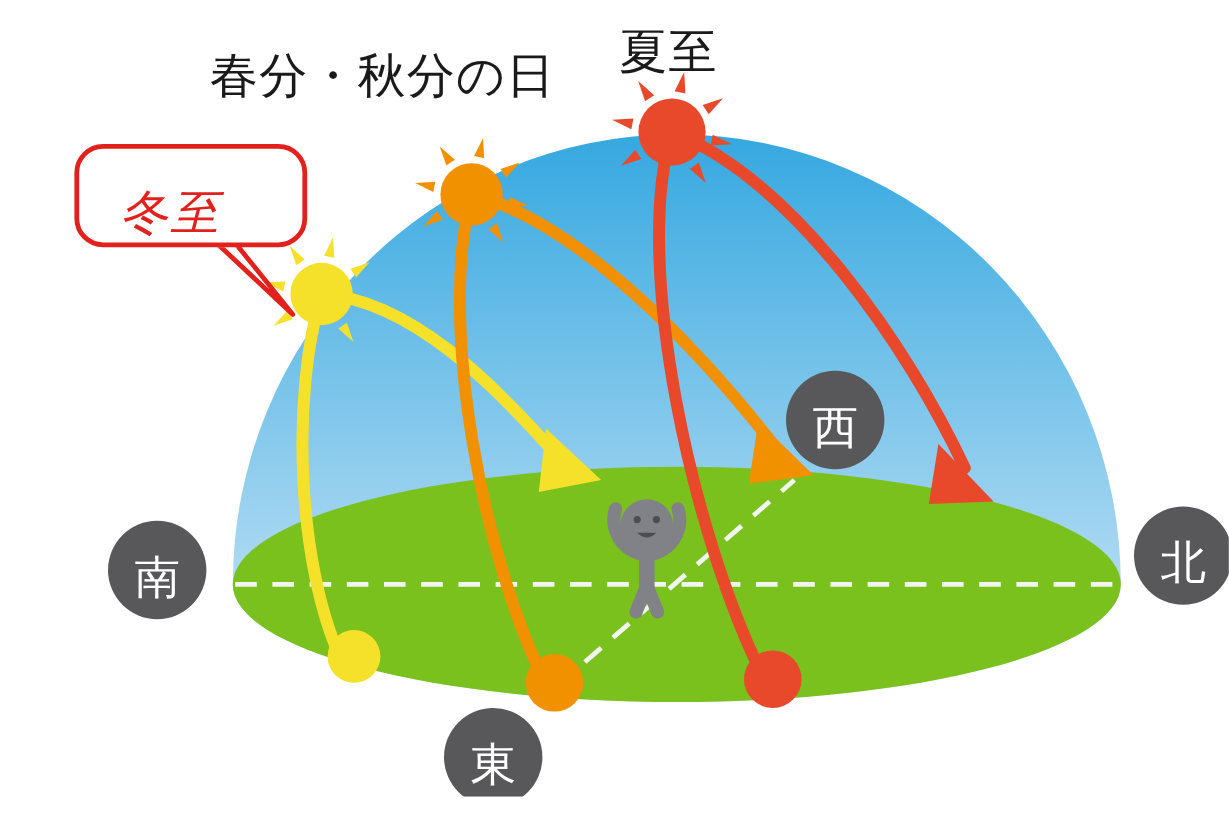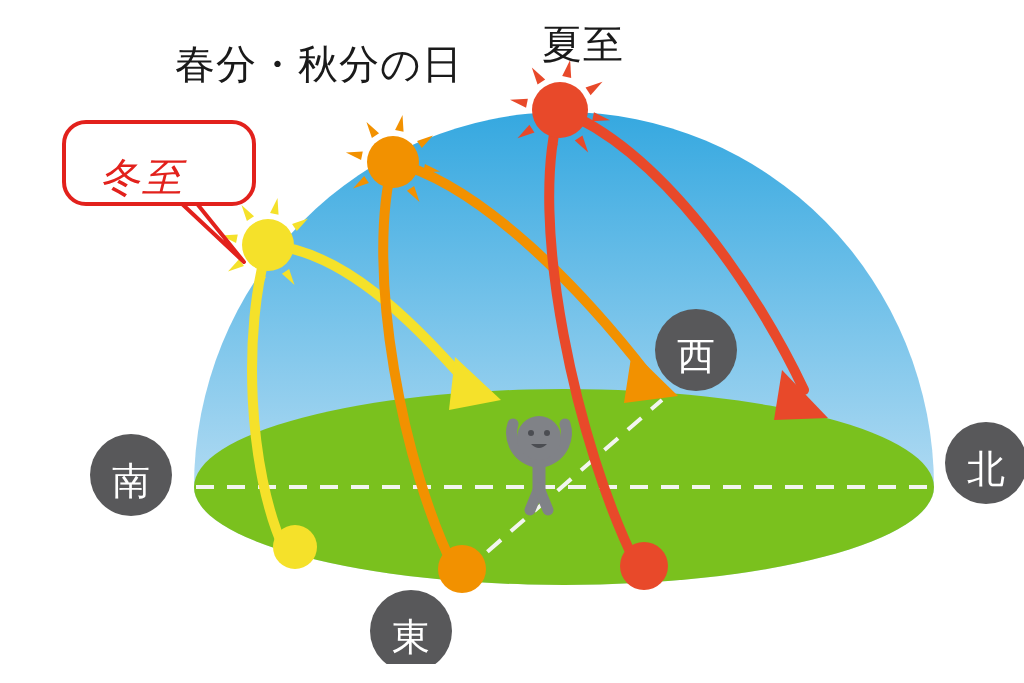--- a/index.html
+++ b/index.html
@@ -154,21 +154,21 @@
 
     <g>
       <path id="calloutTail" fill="none" stroke="#e2211c" stroke-width="4" stroke-linejoin="round" d="M 182,200 L 232,262 L 168,202"></path>
         <rect x="166" y="198" width="20" height="8" fill="#ffffff"></rect>
       <rect id="calloutBox" fill="#ffffff" stroke="#e2211c" stroke-width="4" x="52" y="122" width="190" height="82" rx="22" ry="22"></rect>
     </g>
   </svg>
 
   <div class="lbl heading-label" id="lbl-equinox" style="left: 163px; top: 44px; color: rgb(26, 26, 26);">春分・秋分の日</div>
 
-  <div class="lbl heading-label" id="lbl-summer" style="left: 530px; top: 24px; color: rgb(26, 26, 26);">夏至</div>
+  <div class="lbl heading-label" id="lbl-summer" style="left: 504px; top: 24px; color: rgb(26, 26, 26);">夏至</div>
 
   <div class="callout-text" id="lbl-callout" style="left: 88px; top: 150px; font-style: italic;">冬至</div>
 
   <div class="compass-text" id="lbl-south" style="left: 100px; top: 456px;">南</div>
   <div class="compass-text" id="lbl-west" style="left: 665px; top: 331px;">西</div>
   <div class="compass-text" id="lbl-north" style="left: 955px; top: 444px;">北</div>
   <div class="compass-text" id="lbl-east" style="left: 380px; top: 612px;">東</div>
 
 </div>
 

